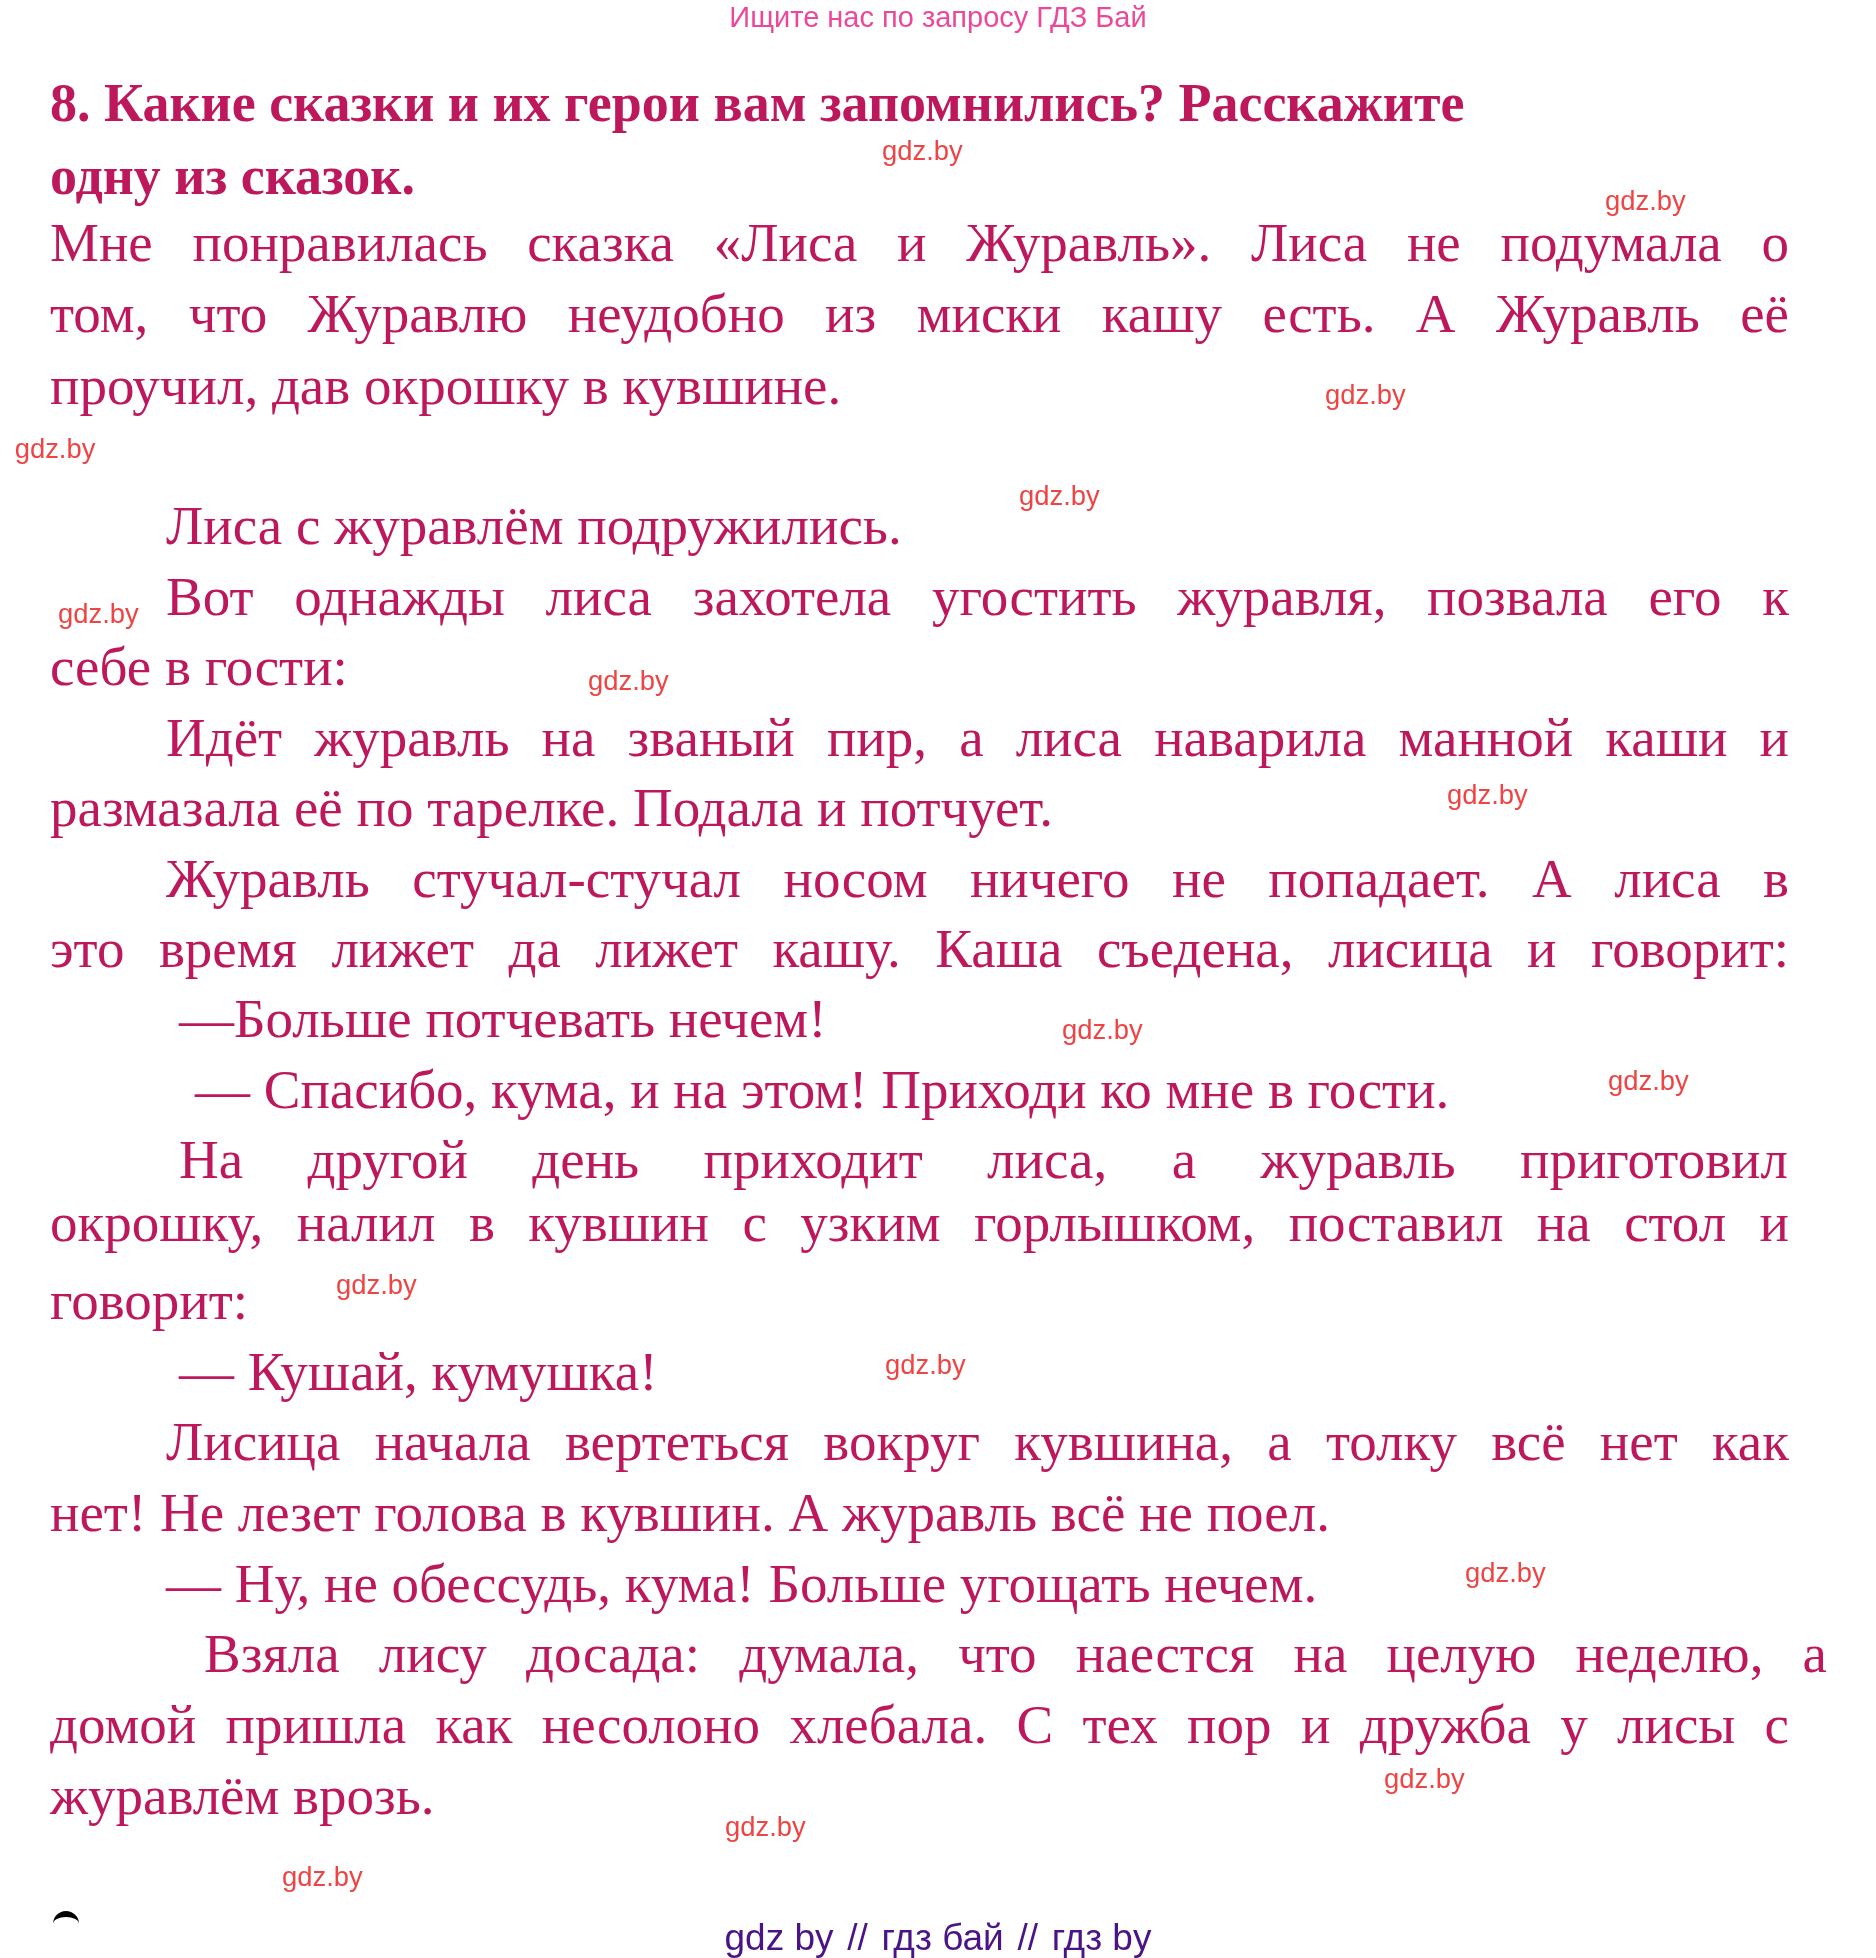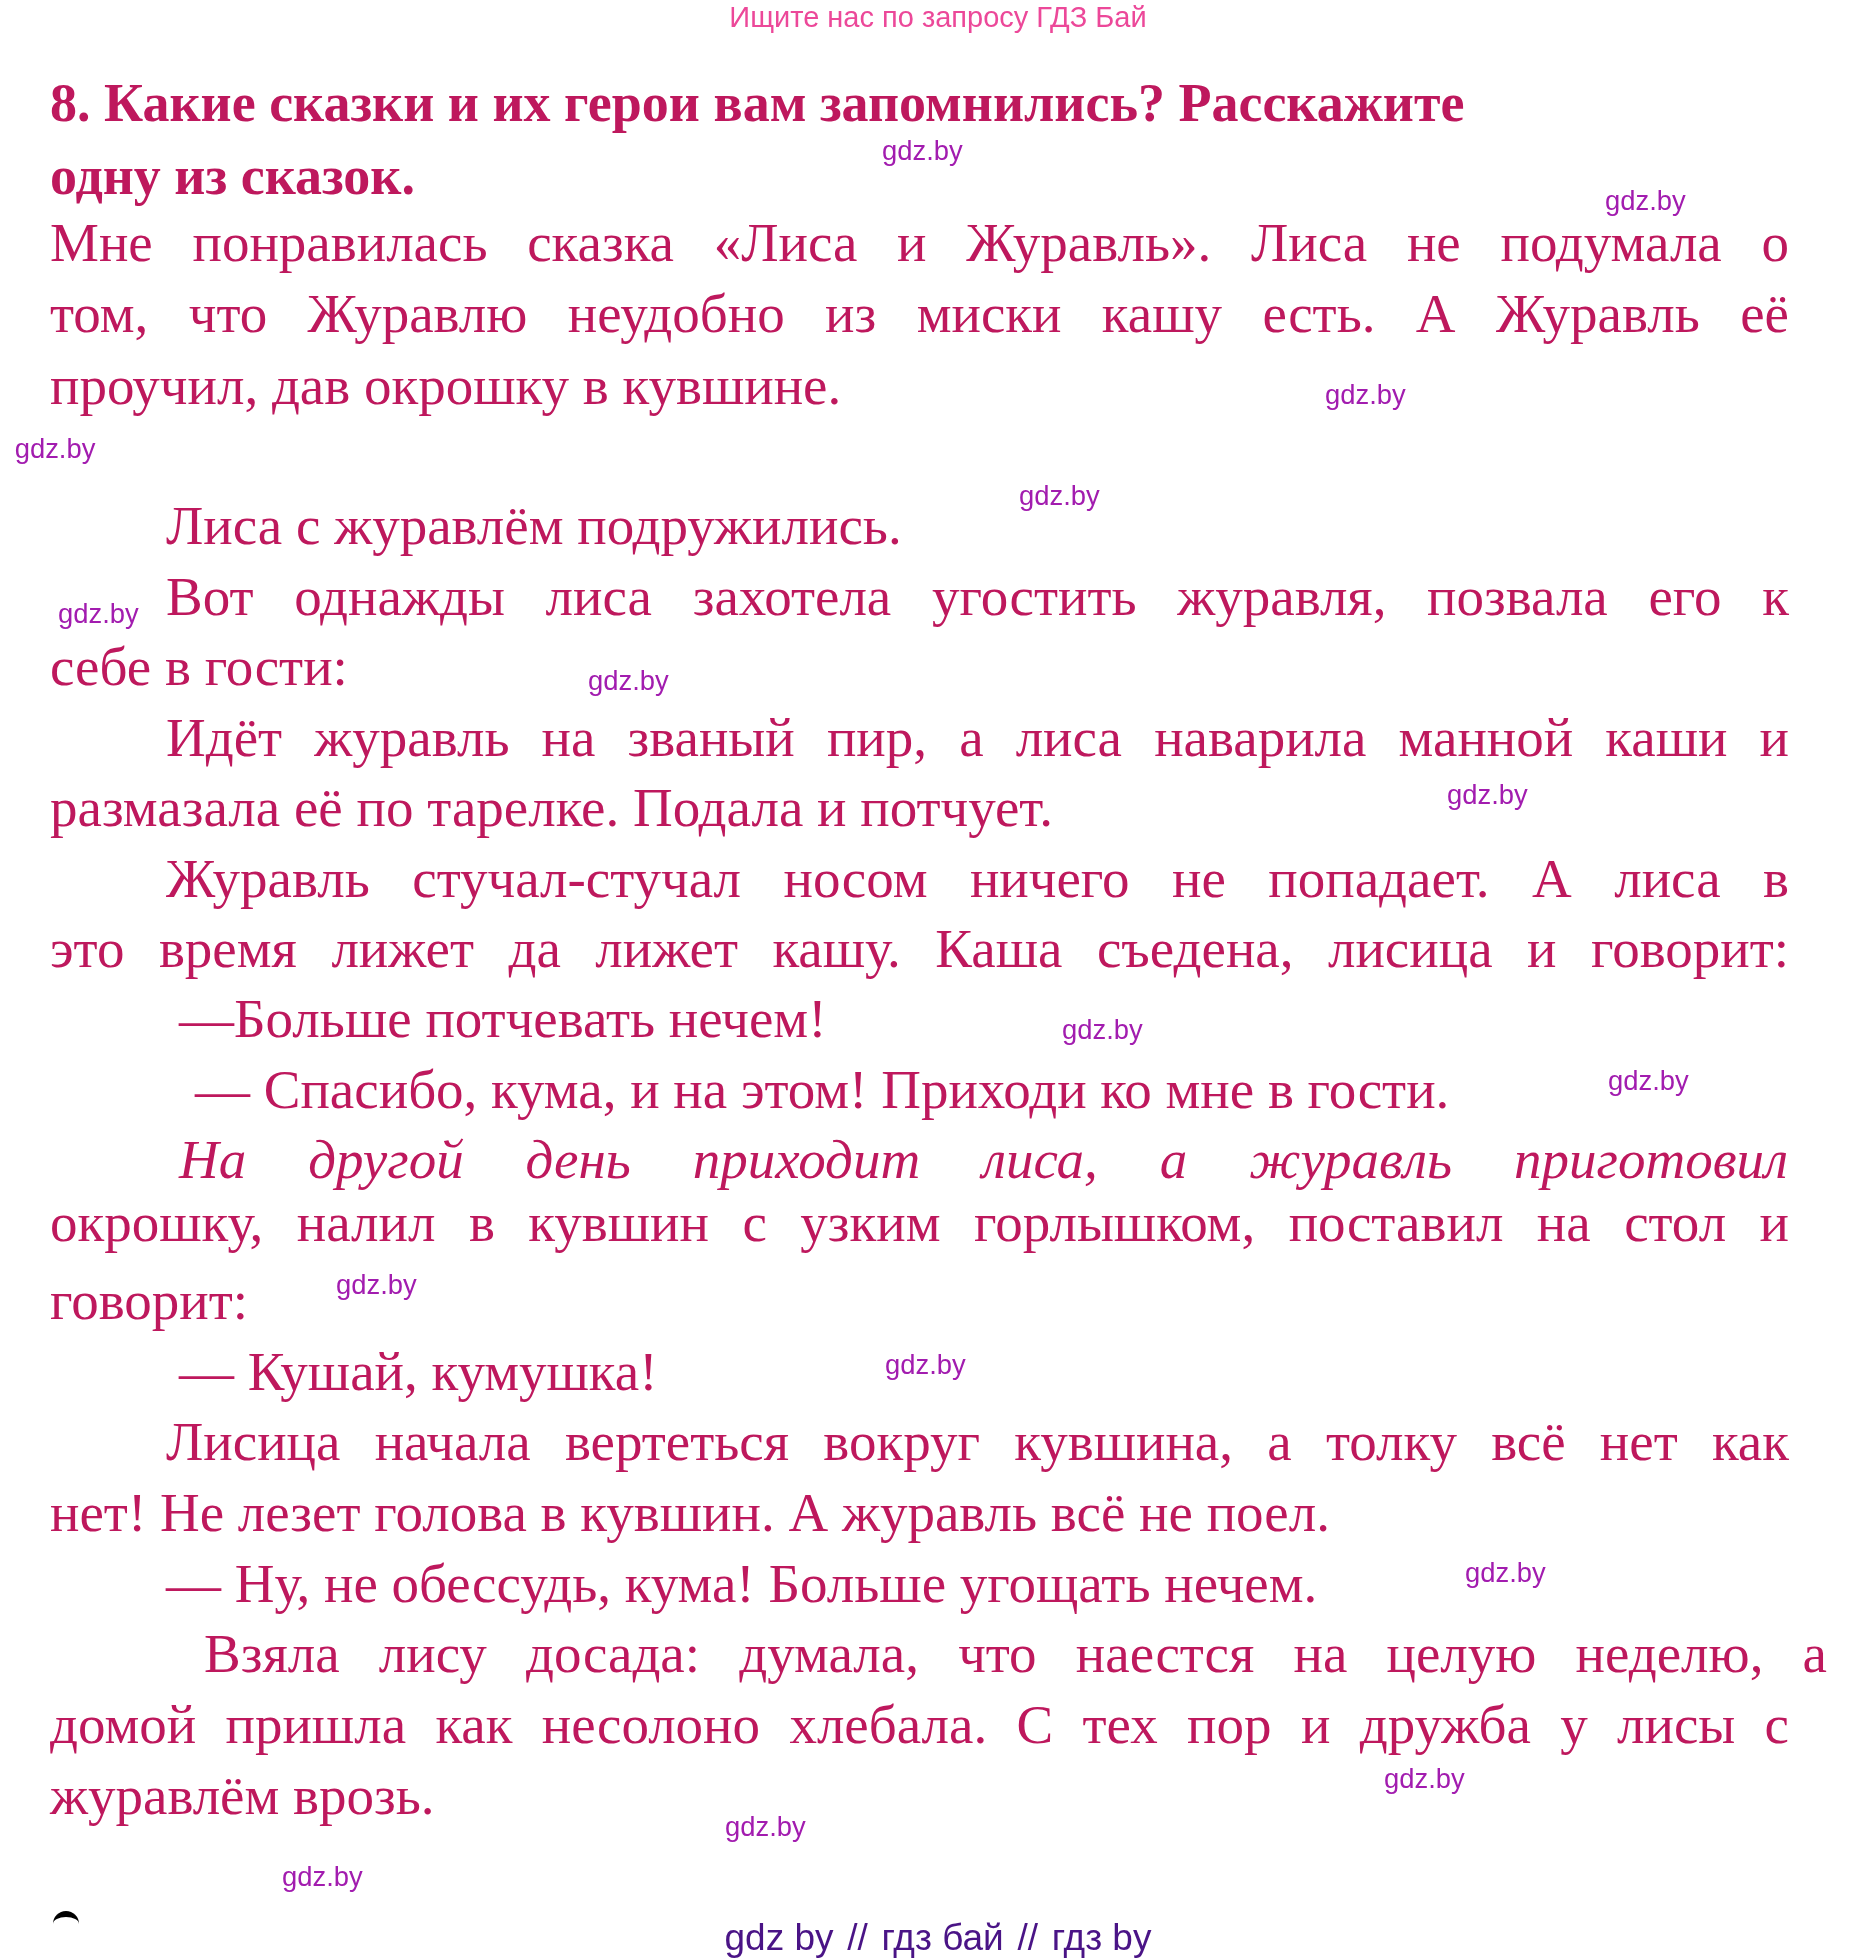--- a/index.html
+++ b/index.html
@@ -6,21 +6,21 @@
   body { width:1876px; height:1958px; position:relative; overflow:hidden; }
   .top-banner { position:absolute; left:0; width:1876px; top:0; height:35px; text-align:center;
     font-family:"Liberation Sans", sans-serif; font-size:29px; line-height:35px; color:#ec4899; }
   .bottom-banner { position:absolute; left:0; width:1876px; top:1918px; height:39px; text-align:center;
     font-family:"Liberation Sans", sans-serif; font-size:37px; line-height:39px; color:#4a1486; }
   .bottom-banner .sep { margin:0 13.7px; }
   .line { position:absolute; left:50px; width:1739px; font-family:"Liberation Serif", serif;
     font-size:55px; line-height:69px; color:#be185d; white-space:nowrap; }
   .line.justify { text-align:justify; text-align-last:justify; white-space:normal; }
   .heading { font-weight:bold; font-size:54px; }
-  .wm { position:absolute; font-family:"Liberation Sans", sans-serif; font-size:27.4px; line-height:31px; color:#a21caf; white-space:nowrap; }
+  .wm { position:absolute; font-family:"Liberation Sans", sans-serif; font-size:27.4px; line-height:31px; color:#ef4444; white-space:nowrap; }
   .stray { position:absolute; left:53px; top:1911px; width:25.5px; height:9.8px; border-top:6.9px solid #000; border-radius:13.7px 13.7px 0 0; }
 </style>
 </head>
 <body>
 
 <div class="top-banner">Ищите нас по запросу ГДЗ Бай</div>
 
 <div class="line heading" style="top:69px;">8. Какие сказки и их герои вам запомнились? Расскажите</div>
 <div class="line heading" style="top:142px;">одну из сказок.</div>
 
@@ -30,21 +30,21 @@
 
 <div class="line" style="top:491px; left:166px;">Лиса с журавлём подружились.</div>
 <div class="line justify" style="top:562px; left:166px; width:1623px;">Вот однажды лиса захотела угостить журавля, позвала его к</div>
 <div class="line" style="top:632px;">себе в гости:</div>
 <div class="line justify" style="top:703px; left:166px; width:1623px;">Идёт журавль на званый пир, а лиса наварила манной каши и</div>
 <div class="line" style="top:773px;">размазала её по тарелке. Подала и потчует.</div>
 <div class="line justify" style="top:844px; left:166px; width:1623px;">Журавль стучал-стучал носом ничего не попадает. А лиса в</div>
 <div class="line justify" style="top:914px;">это время лижет да лижет кашу. Каша съедена, лисица и говорит:</div>
 <div class="line" style="top:984px; left:179px;">—Больше потчевать нечем!</div>
 <div class="line" style="top:1055px; left:195px;">— Спасибо, кума, и на этом! Приходи ко мне в гости.</div>
-<div class="line justify" style="top:1125px; left:179px; width:1609px;font-style:italic;">На другой день приходит лиса, а журавль приготовил</div>
+<div class="line justify" style="top:1125px; left:179px; width:1609px;">На другой день приходит лиса, а журавль приготовил</div>
 <div class="line justify" style="top:1188px;">окрошку, налил в кувшин с узким горлышком, поставил на стол и</div>
 <div class="line" style="top:1266px;">говорит:</div>
 <div class="line" style="top:1337px; left:179px;">— Кушай, кумушка!</div>
 <div class="line justify" style="top:1407px; left:166px; width:1623px;">Лисица начала вертеться вокруг кувшина, а толку всё нет как</div>
 <div class="line" style="top:1478px;">нет! Не лезет голова в кувшин. А журавль всё не поел.</div>
 <div class="line" style="top:1549px; left:166px;">— Ну, не обессудь, кума! Больше угощать нечем.</div>
 <div class="line justify" style="top:1619px; left:166px; width:1623px;margin-left:38px;">Взяла лису досада: думала, что наестся на целую неделю, а</div>
 <div class="line justify" style="top:1690px;">домой пришла как несолоно хлебала. С тех пор и дружба у лисы с</div>
 <div class="line" style="top:1761px;">журавлём врозь.</div>
 

